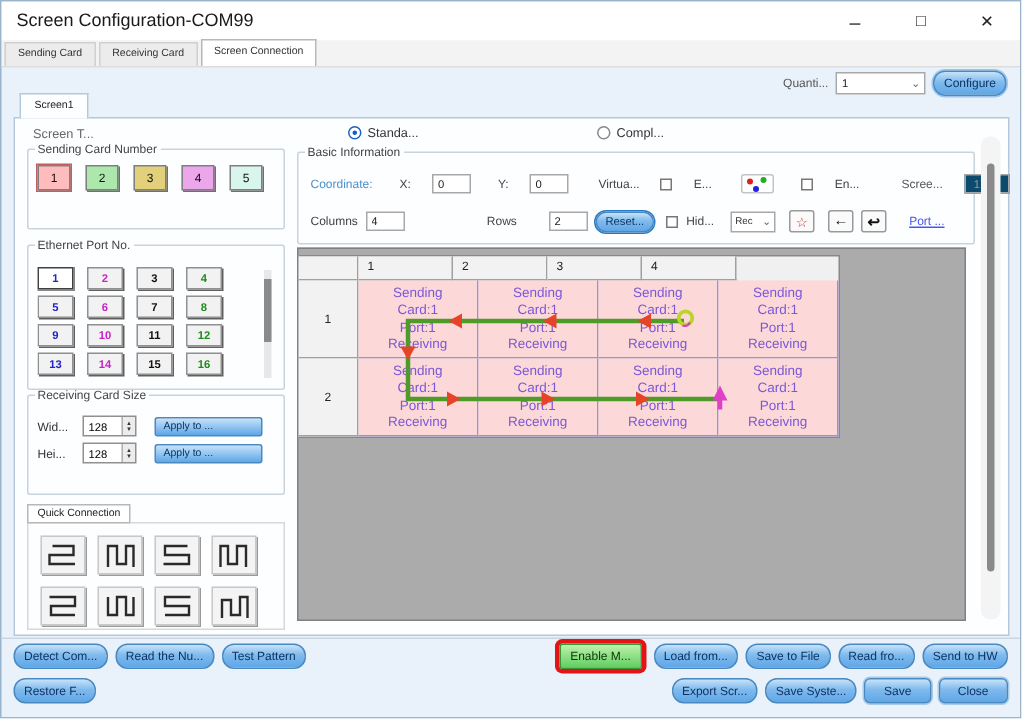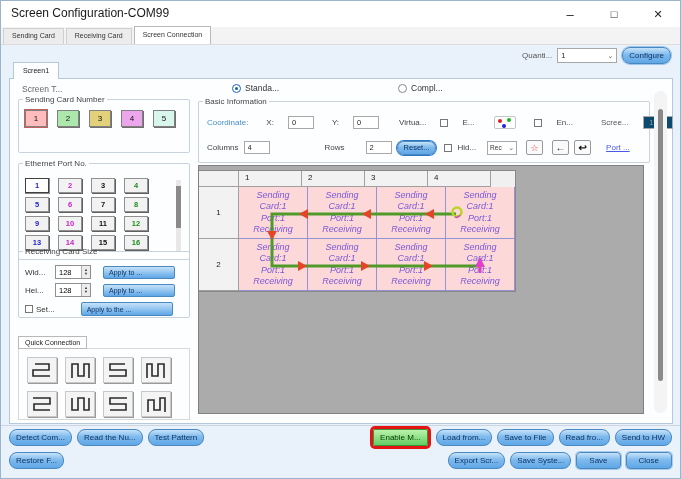--- a/index.html
+++ b/index.html
@@ -51,21 +51,21 @@
   .port-btn { background:#f2f2f2; border:1px solid #909090; box-shadow:1px 1px 0 #606060; font-size:7.5px; font-weight:bold; display:flex; align-items:center; justify-content:center; }
   .eth-grid .port-btn:nth-child(4n+1){ color:#2323c8; }
   .eth-grid .port-btn:nth-child(4n+2){ color:#c823c8; }
   .eth-grid .port-btn:nth-child(4n+3){ color:#111111; }
   .eth-grid .port-btn:nth-child(4n){ color:#1e8c1e; }
   .port-btn.sel { background:#ffffff; border:1px solid #404040; box-shadow:0 0 0 1px #888; }
   .eth-scroll { position:absolute; right:8px; top:12px; width:5px; height:72px; background:#e8e8e8; }
   .eth-thumb { position:absolute; left:0; top:6px; width:5px; height:42px; background:#8a8a8a; }
 
   
-  .fs-recv { left:8px; top:168px; width:172px; height:71px; }
+  .fs-recv { left:8px; top:180px; width:172px; height:71px; }
   .rc-row { position:absolute; display:flex; align-items:center; }
   .rc-label { font-size:8px; color:#333; width:30px; }
   .spinner { width:36px; height:14px; border:1px solid #909090; background:#fff; display:flex; }
   .spin-val { flex:1; font-size:7.5px; padding:2px 0 0 3px; }
   .spin-arrows { width:9px; border-left:1px solid #b0b0b0; background:#ececec; display:flex; flex-direction:column; align-items:center; justify-content:center; font-size:4px; color:#333; line-height:4px; }
   .btn-apply { background:linear-gradient(180deg,#c6e2f9,#5fa7e7); border:1px solid #4a88c0; border-radius:2px; color:#0e3464; font-size:7px; height:13px; padding:0 5px; display:inline-flex; align-items:center; }
   .checkbox { width:8px; height:8px; border:1px solid #777; background:#fff; display:inline-block; }
   .cb-label { font-size:8px; color:#333; margin-left:3px; }
 
   
@@ -104,21 +104,21 @@
   .port-link { font-size:8px; color:#4858e8; text-decoration:underline; }
   .expand-gt { font-size:8px; color:#333; font-weight:bold; }
 
   
   .grid-area { position:absolute; left:188px; top:86px; width:446px; height:249px; background:#ababab; border:1px solid #808080; overflow:hidden; }
   .ctable { position:absolute; left:0; top:4px; border:1px solid #888; border-left:none; background:#f0f0f0; }
   .crow { display:flex; }
   .hcell { width:63px; height:16px; background:#f2f2f2; border-right:1px solid #a0a0a0; border-bottom:1px solid #a0a0a0; font-size:8px; color:#222; padding:2px 0 0 6px; }
   .corner { width:40px; height:16px; background:#f2f2f2; border-right:1px solid #a0a0a0; border-bottom:1px solid #a0a0a0; }
   .rhead { width:40px; height:52px; background:#f2f2f2; border-right:1px solid #a0a0a0; border-bottom:1px solid #a0a0a0; font-size:8px; color:#222; display:flex; align-items:center; justify-content:center; }
-  .cell { width:69px; height:52px; background:#fcd8d8; border-right:1px solid #9494d4; border-bottom:1px solid #9494d4; display:flex; flex-direction:column; align-items:center; justify-content:center;font-style:italic; }
+  .cell { width:80px; height:52px; background:#fcd8d8; border-right:1px solid #9494d4; border-bottom:1px solid #9494d4; display:flex; flex-direction:column; align-items:center; justify-content:center; }
   .cell span { font-size:9px; line-height:11.5px; color:#7a58d8; }
   .conn-svg { position:absolute; left:0; top:4px; pointer-events:none; }
 
   .panel-vscroll { position:absolute; left:644px; top:12px; width:13px; height:322px; background:#f4f4f4; border-radius:6px; }
   .panel-vthumb { position:absolute; left:4px; top:18px; width:5px; height:272px; background:#8a8a8a; border-radius:3px; }
 
   
   .bottom-sep { position:absolute; left:0; top:424px; width:100%; border-top:1px solid #ccd6e0; }
   .brow1 { position:absolute; top:428px; }
   .brow2 { position:absolute; top:451px; }
@@ -216,25 +216,20 @@
       <div class="rc-row" style="left:6px; top:27px;align-items:center;">
         <span class="rc-label">Hei...</span>
         <div class="spinner">
           <span class="spin-val">128</span>
           <span class="spin-arrows">
               <span>▲</span>
               <span>▼</span>
             </span>
         </div>
         <div class="btn-apply" style="margin-left:12px; width:72px;">Apply to ...</div>
-      </div>
-      <div class="rc-row" style="left:6px; top:46px;">
-        <span class="checkbox"></span>
-        <span class="cb-label">Set...</span>
-        <div class="btn-apply" style="margin-left:26px; width:92px; height:14px;">Apply to the ...</div>
       </div>
     </fieldset>
 
     <div class="quick-wrap">
       <div class="quick-tab">Quick Connection</div>
       <div class="quick-box">
         <div class="qc-row" style="top:8px;">
           <div class="qc-btn">
               <svg width="24" height="20" viewBox="0 0 24 20">
                 <path d="M5,4 L19,4 L19,10 L3,10 L3,16 L20,16" fill="none" stroke="#2a2a2a" stroke-width="1.6"></path>

